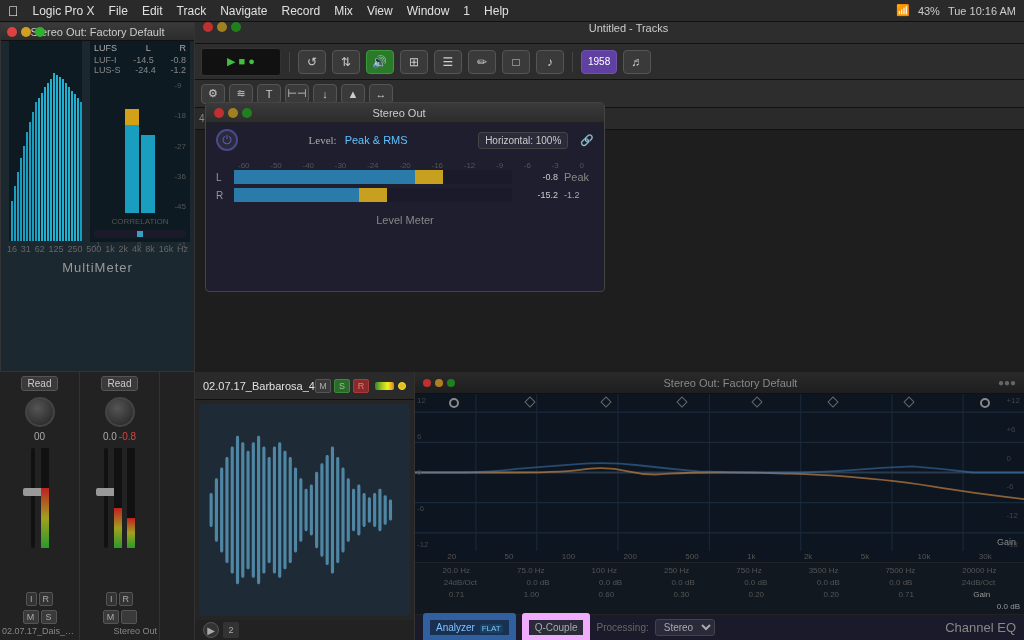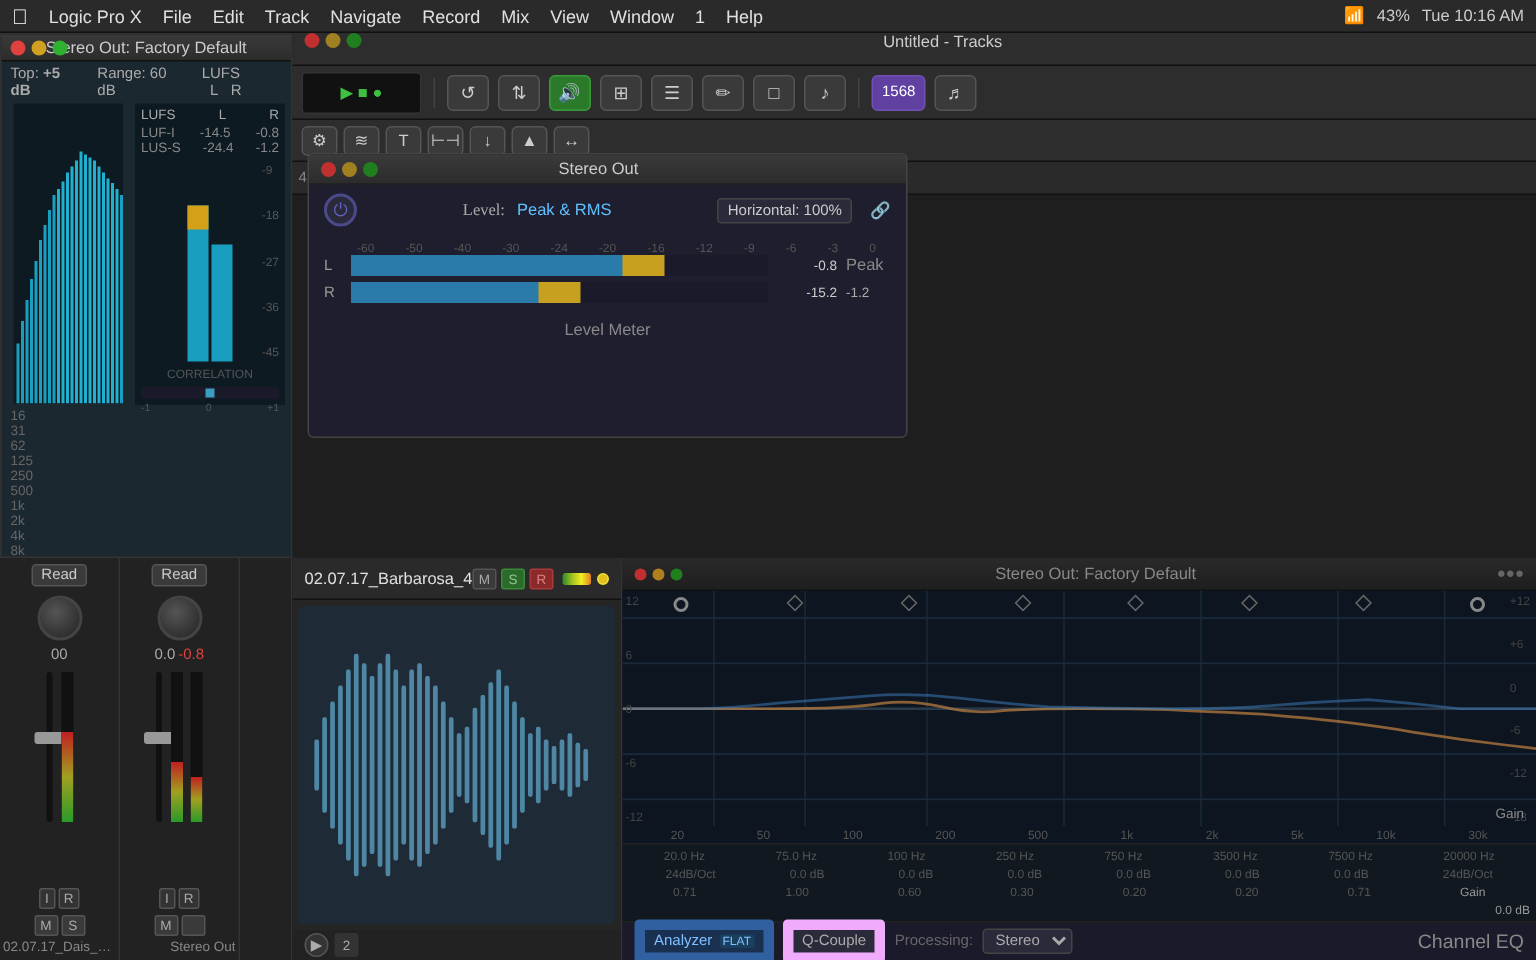--- a/index.html
+++ b/index.html
@@ -102,21 +102,20 @@
       background: #1a9ec0;
       flex: 1;
       min-width: 2px;
     }
     .mm-axis {
       display: flex;
       justify-content: space-between;
       padding: 2px 6px;
       font-size: 9px;
       color: #666;
-      flex-direction: column;
     }
     #mm-label {
       text-align: center;
       font-size: 13px;
       color: #999;
       padding: 4px;
       letter-spacing: 1px;
     }
 
     
@@ -606,28 +605,20 @@
 </div>
 
 <div id="main">
 
   <div id="multimeter">
     <div id="multimeter-titlebar">
       <span class="mm-dot dot-red"></span>
       <span class="mm-dot dot-yellow" style="left:20px"></span>
       <span class="mm-dot dot-green" style="left:34px"></span>
       <span id="multimeter-title">Stereo Out: Factory Default</span>
-    </div>
-    <div id="mm-info">
-      <span>Top: <strong>+5 dB</strong></span>
-      <span>Range: 60 dB</span>
-      <span style="margin-left:auto;font-size:10px;color:#aaa">
-        <span>LUFS</span>
-        &nbsp;&nbsp;L&nbsp;&nbsp;&nbsp;R
-      </span>
     </div>
     <div style="display:flex;margin:0 4px;gap:4px">
       <div id="mm-analyzer" style="flex:1;height:200px">
         <div class="mm-bars" id="mm-bars-container">
 
         <div class="mm-bar" style="height: 20%;"></div>
             <div class="mm-bar" style="height: 28%;"></div>
             <div class="mm-bar" style="height: 35%;"></div>
             <div class="mm-bar" style="height: 42%;"></div>
             <div class="mm-bar" style="height: 48%;"></div>
@@ -703,20 +694,21 @@
       <span>125</span>
       <span>250</span>
       <span>500</span>
       <span>1k</span>
       <span>2k</span>
       <span>4k</span>
       <span>8k</span>
       <span>16k</span>
       <span>Hz</span>
     </div>
+    <div id="mm-label">MultiMeter</div>
   </div>
 
   <div style="grid-column:2;grid-row:1;display:flex;flex-direction:column;background:#2a2a2a;position:relative">
     <div id="tracks-topbar">
       <div style="display:flex;gap:4px">
         <span style="width:10px;height:10px;border-radius:50%;background:#c03030;display:inline-block"></span>
         <span style="width:10px;height:10px;border-radius:50%;background:#a08020;display:inline-block"></span>
         <span style="width:10px;height:10px;border-radius:50%;background:#208020;display:inline-block"></span>
       </div>
       <div id="tracks-title">Untitled - Tracks</div>
@@ -730,21 +722,21 @@
       <div class="tb-divider"></div>
       <div class="tb-btn" title="Cycle">↺</div>
       <div class="tb-btn">⇅</div>
       <div class="tb-btn green">🔊</div>
       <div class="tb-btn">⊞</div>
       <div class="tb-btn">☰</div>
       <div class="tb-btn">✏</div>
       <div class="tb-btn">□</div>
       <div class="tb-btn">♪</div>
       <div class="tb-divider"></div>
-      <div class="tb-btn purple">1568</div>
+      <div class="tb-btn purple">1958</div>
       <div class="tb-btn">♬</div>
     </div>
 
     <div style="height:28px;background:#2d2d2d;border-bottom:1px solid #111;display:flex;align-items:center;padding:0 6px;gap:4px">
       <div class="tb-btn" style="width:24px;height:20px;font-size:11px">⚙</div>
       <div class="tb-btn" style="width:24px;height:20px;font-size:11px">≋</div>
       <div class="tb-btn" style="width:24px;height:20px;font-size:11px">T</div>
       <div class="tb-btn" style="width:24px;height:20px;font-size:11px">⊢⊣</div>
       <div class="tb-btn" style="width:24px;height:20px;font-size:11px">↓</div>
       <div class="tb-btn" style="width:24px;height:20px;font-size:11px">▲</div>

